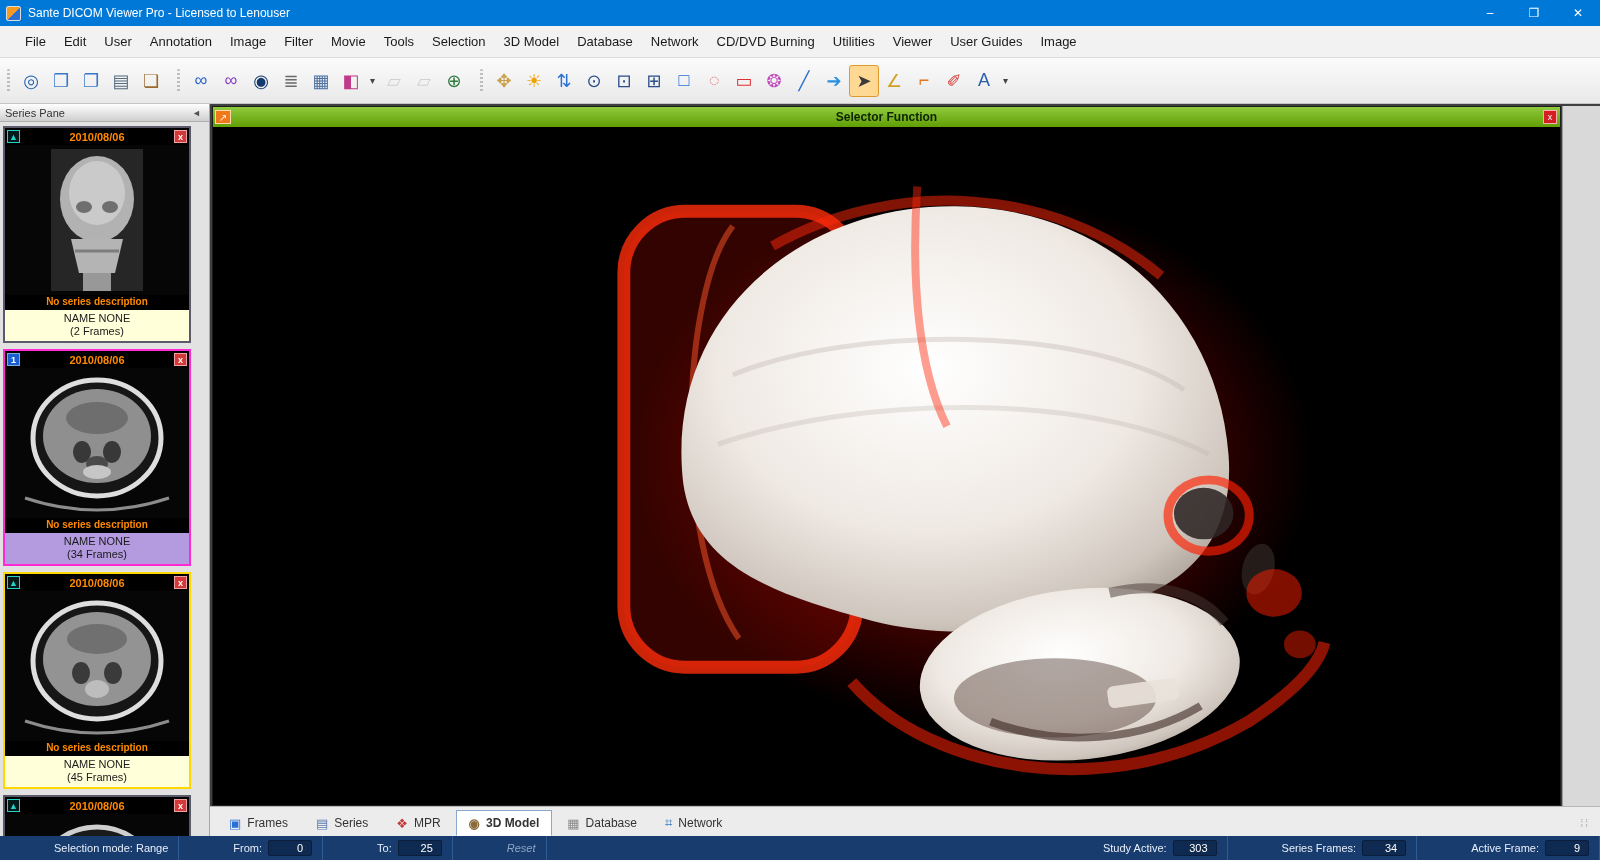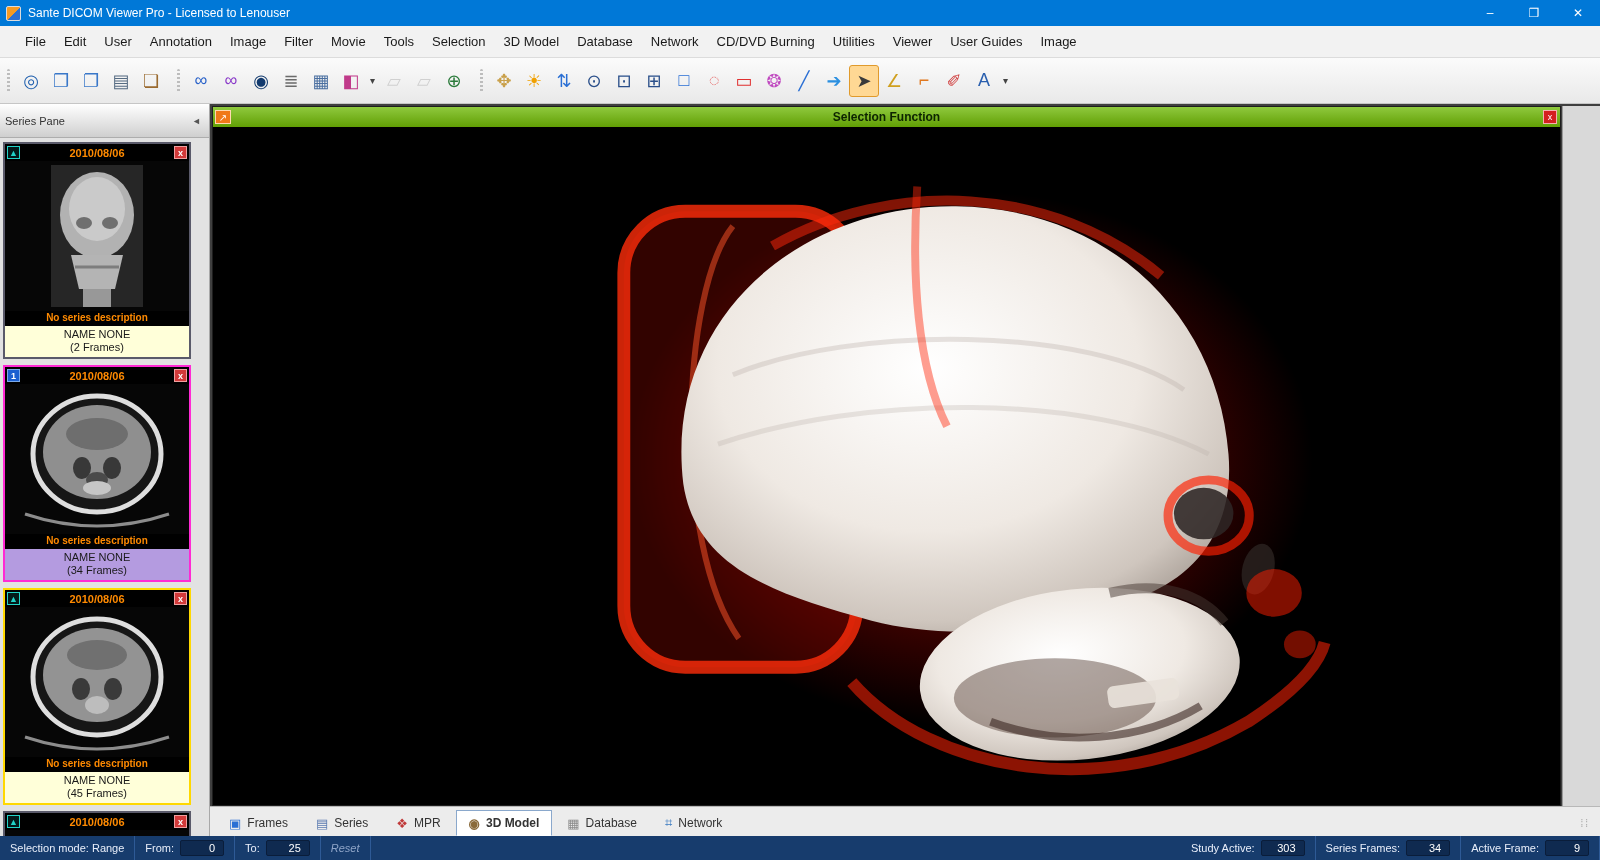--- a/index.html
+++ b/index.html
@@ -27,21 +27,21 @@
     font-size:18px; border:1px solid transparent; border-radius:3px; cursor:default; }
   .tb-btn.active { background:#ffd894; border-color:#e09a2c; }
   .tb-btn.disabled { opacity:.38; }
   .tb-btn.small { width:13px; font-size:10px; }
 
   
   .content { flex:1; display:flex; min-height:0; }
 
   
   .sidebar { width:210px; flex:none; background:#e2e2e2; border-right:1px solid #a8a8a8; display:flex; flex-direction:column; min-height:0; }
-  .sidebar-header { height:34px; flex:none; background:linear-gradient(#ffffff,#cfcfcf); border-bottom:1px solid #adadad;
+  .sidebar-header { height:18px; flex:none; background:linear-gradient(#ffffff,#cfcfcf); border-bottom:1px solid #adadad;
     font-size:11px; color:#333; display:flex; align-items:center; padding:0 5px; }
   .sidebar-header .sp-title { flex:1; }
   .sp-collapse { font-size:9px; color:#555; padding:0 3px; cursor:default; }
   .series-list { flex:1; overflow:hidden; padding:4px 18px 0 3px; }
 
   .series-item { border:2px solid #5a5a6a; margin-bottom:6px; background:#000; }
   .series-item.selected { border-color:#ff2ad4; }
   .series-item.marked { border-color:#ffd800; }
   .series-date-row { height:17px; position:relative; display:flex; align-items:center; justify-content:center;
     background:#000; color:#ff8a00; font-size:11px; font-weight:bold; }
@@ -73,21 +73,21 @@
   
   .tabbar { height:30px; flex:none; background:#ececec; border-top:1px solid #b8b8b8; display:flex; align-items:stretch; padding:3px 6px 0; gap:2px; }
   .tab { display:flex; align-items:center; gap:6px; padding:0 12px; font-size:12px; color:#333; border:1px solid transparent; cursor:default; }
   .tab .tab-glyph { font-size:13px; }
   .tab.active { background:#fff; border:1px solid #8aa8cc; border-bottom-color:#fff; font-weight:bold; }
   .tab-spacer { flex:1; }
   .grip { align-self:center; color:#aaa; font-size:10px; letter-spacing:2px; padding-right:4px; }
 
   
   .statusbar { height:24px; flex:none; background:#173c6d; color:#e8eefa; display:flex; align-items:center; font-size:11px; }
-  .sb-seg { display:flex; align-items:center; gap:6px; padding:0 10px; height:100%; border-right:1px solid #2e5globe; border-right:1px solid #2e5a96; }
+  .sb-seg { display:flex; align-items:center; gap:6px; padding:0 10px; height:100%; border-right:1px solid #2e5globe; border-right:1px solid #2e5a96;margin-left:44px; }
   .sb-field { background:#0f2a50; border:1px solid #0a1d3a; border-radius:2px; min-width:44px; padding:1px 8px; text-align:right; color:#fff; }
   .sb-muted { color:#8fa5c8;font-style:italic; }
   .sb-spacer { flex:1; height:100%; }
   .frame-slider { display:flex; align-items:center; gap:5px; width:150px; }
   .sl-btn { width:13px; height:13px; border-radius:50%; border:1px solid #cfd9ea; color:#e8eefa; font-size:10px; line-height:11px; text-align:center; cursor:default; }
   .sl-track { flex:1; height:4px; background:#0f2a50; border:1px solid #0a1d3a; border-radius:2px; position:relative; }
   .sl-handle { position:absolute; top:-5px; left:28%; width:7px; height:13px; background:#dfe6f2; border:1px solid #8fa5c8; border-radius:2px; cursor:default; }
 </style>
 </head>
 <body>
@@ -268,21 +268,21 @@
 
       </div>
     </div>
 
     <div class="main">
       <div class="viewport-row">
 
         <div class="viewport">
           <div class="vp-header">
             <div class="vp-icon">↗</div>
-            <div class="vp-title">Selection Function</div>
+            <div class="vp-title">Selector Function</div>
             <div class="vp-close">x</div>
           </div>
           <div class="vp-canvas">
             <svg viewBox="0 0 1350 684" preserveAspectRatio="xMidYMid meet">
               <defs>
                 <radialGradient id="bone" cx="45%" cy="38%" r="70%">
                   <stop offset="0%" stop-color="#ffffff"></stop>
                   <stop offset="55%" stop-color="#efe9e3"></stop>
                   <stop offset="85%" stop-color="#cfc6be"></stop>
                   <stop offset="100%" stop-color="#a89e96"></stop>

